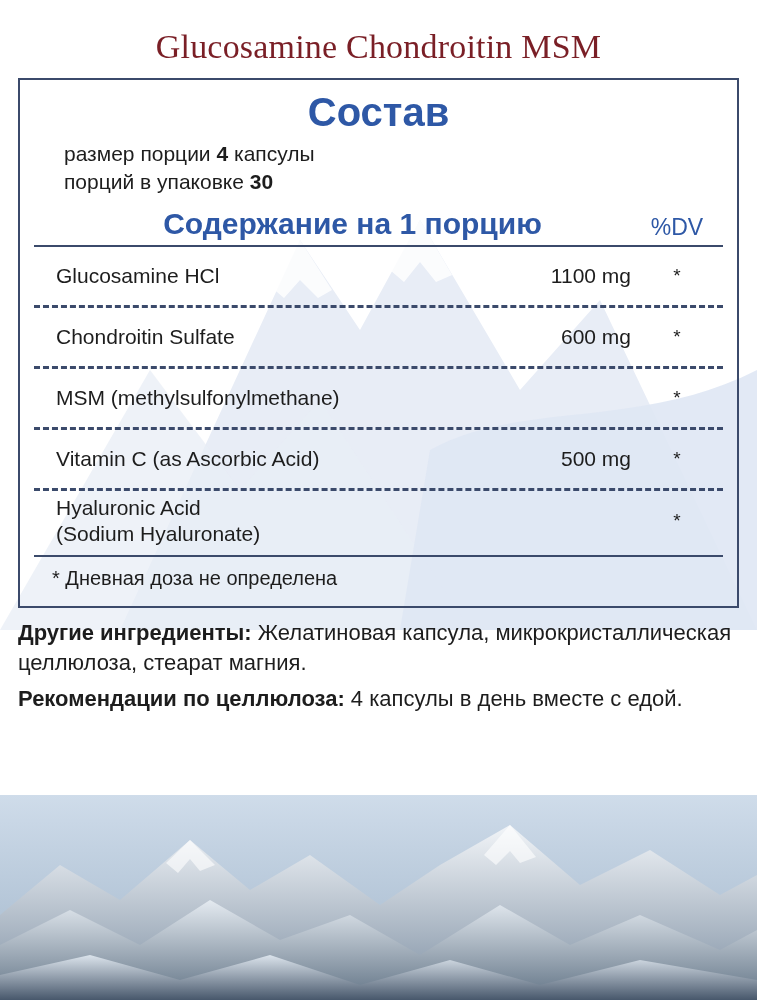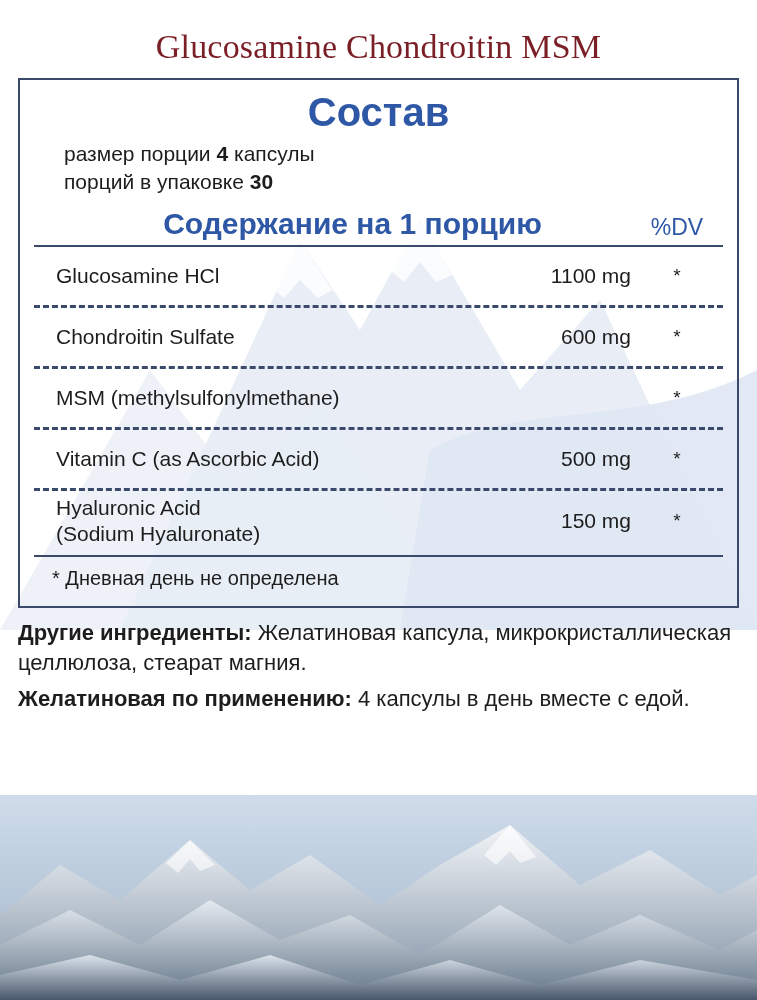--- a/index.html
+++ b/index.html
@@ -227,34 +227,33 @@
     <div class="row">
       <div class="name">Vitamin C (as Ascorbic Acid)</div>
       <div class="amount">500 mg</div>
       <div class="dv">*</div>
     </div>
     <hr class="hr-dashed">
 
     <div class="row">
       <div class="name" style="white-space: pre-line;">Hyaluronic Acid
 (Sodium Hyaluronate)</div>
-      <div class="amount">150 mg</div>
       <div class="dv">*</div>
     </div>
     <hr class="hr-solid">
 
-    <div class="footnote">* Дневная день не определена</div>
+    <div class="footnote">* Дневная доза не определена</div>
   </div>
 
   <div class="other">
     <p class="block">
       <b>Другие ингредиенты:</b><span> Желатиновая капсула, микрокристаллическая целлюлоза, стеарат магния.</span>
     </p>
     <p>
-      <b>Желатиновая по применению:</b><span> 4 капсулы в день вместе с едой.</span>
+      <b>Рекомендации по целлюлоза:</b><span> 4 капсулы в день вместе с едой.</span>
     </p>
   </div>
 
   <div class="photo">
     <svg width="757" height="205" viewBox="0 0 757 205" preserveAspectRatio="none">
       <defs>
         <linearGradient id="sky" x1="0" y1="0" x2="0" y2="1">
           <stop offset="0%" stop-color="#cfdcea"></stop>
           <stop offset="100%" stop-color="#9fb4c9"></stop>
         </linearGradient>

